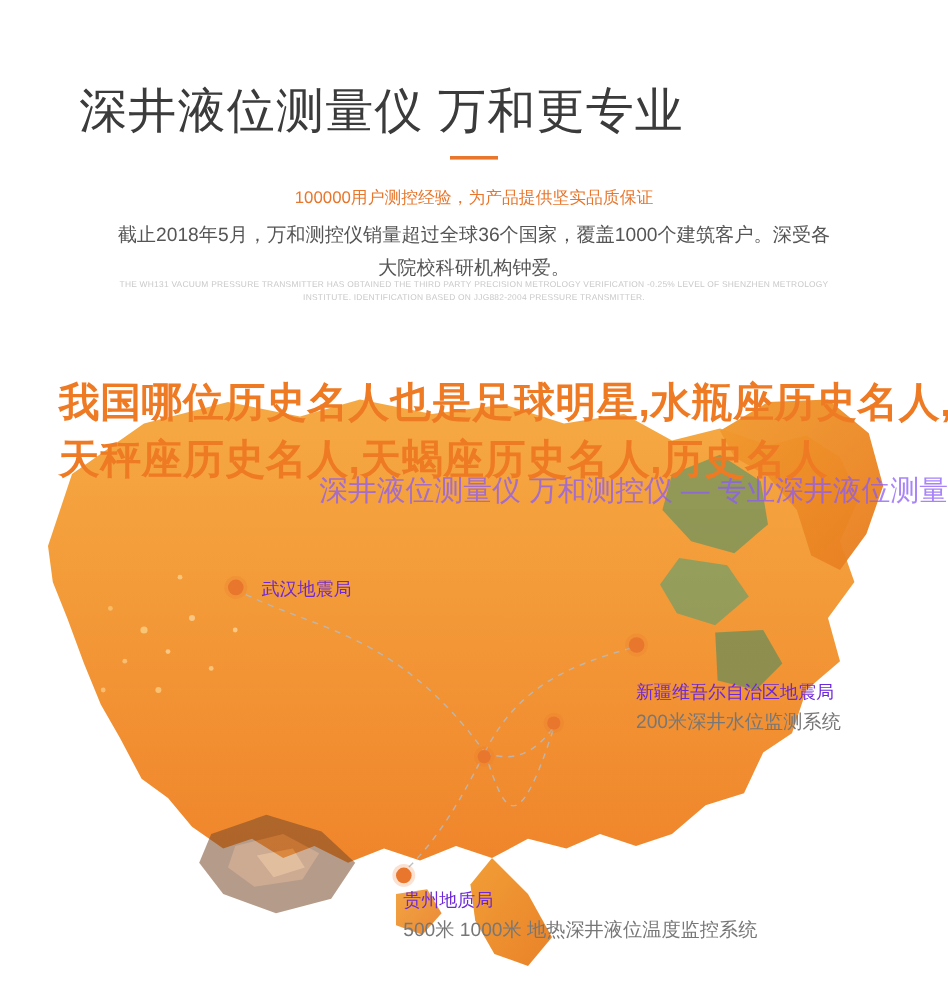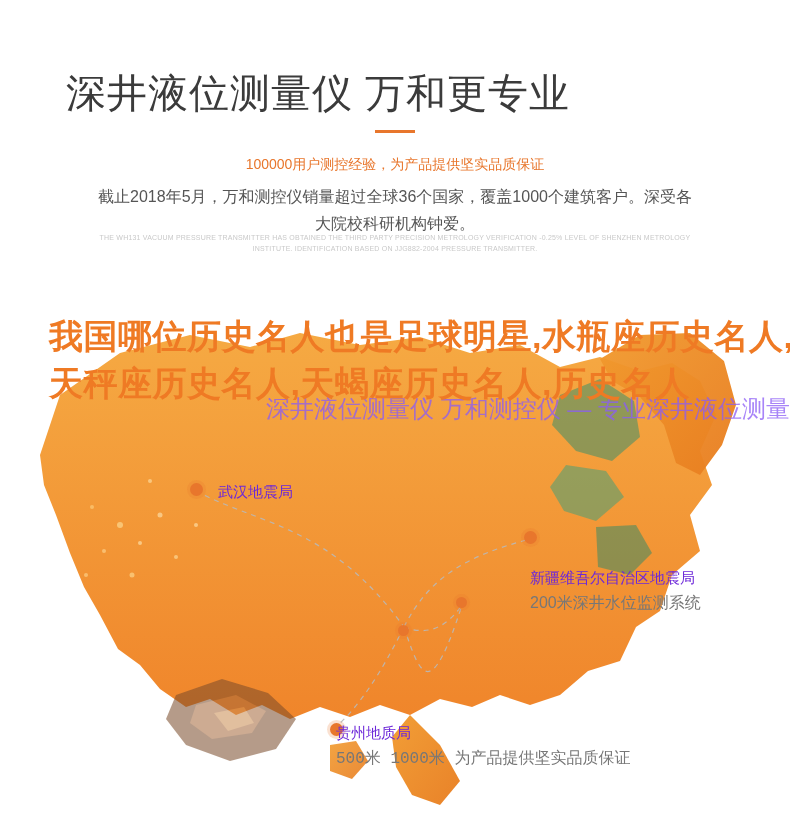--- a/index.html
+++ b/index.html
@@ -226,21 +226,21 @@
     <div class="marker" style="left:524px; top:256px;"></div>
     <div class="label-block" style="left:530px; top:247px;margin-top:44px;">
       <div class="label-title">新疆维吾尔自治区地震局</div>
       <div class="label-desc">200米深井水位监测系统</div>
     </div>
 
     <div class="marker" style="left:456px; top:322px; width:11px; height:11px;"></div>
     <div class="marker" style="left:398px; top:350px; width:11px; height:11px;"></div>
 
     <div class="marker" style="left:330px; top:448px;"></div>
-    <div class="label-block" style="left:336px; top:448px;font-family:Liberation Mono, monospace;">
+    <div class="label-block" style="left:336px; top:464px;">
       <div class="label-title">贵州地质局</div>
-      <div class="label-desc">500米  1000米 为产品提供坚实品质保证</div>
+      <div class="label-desc">500米  1000米 地热深井液位温度监控系统</div>
     </div>
   </div>
 
   <div class="overlay-headline">我国哪位历史名人也是足球明星,水瓶座历史名人,天秤座历史名人,天蝎座历史名人,历史名人</div>
 
 </div>
 
 </body></html>

